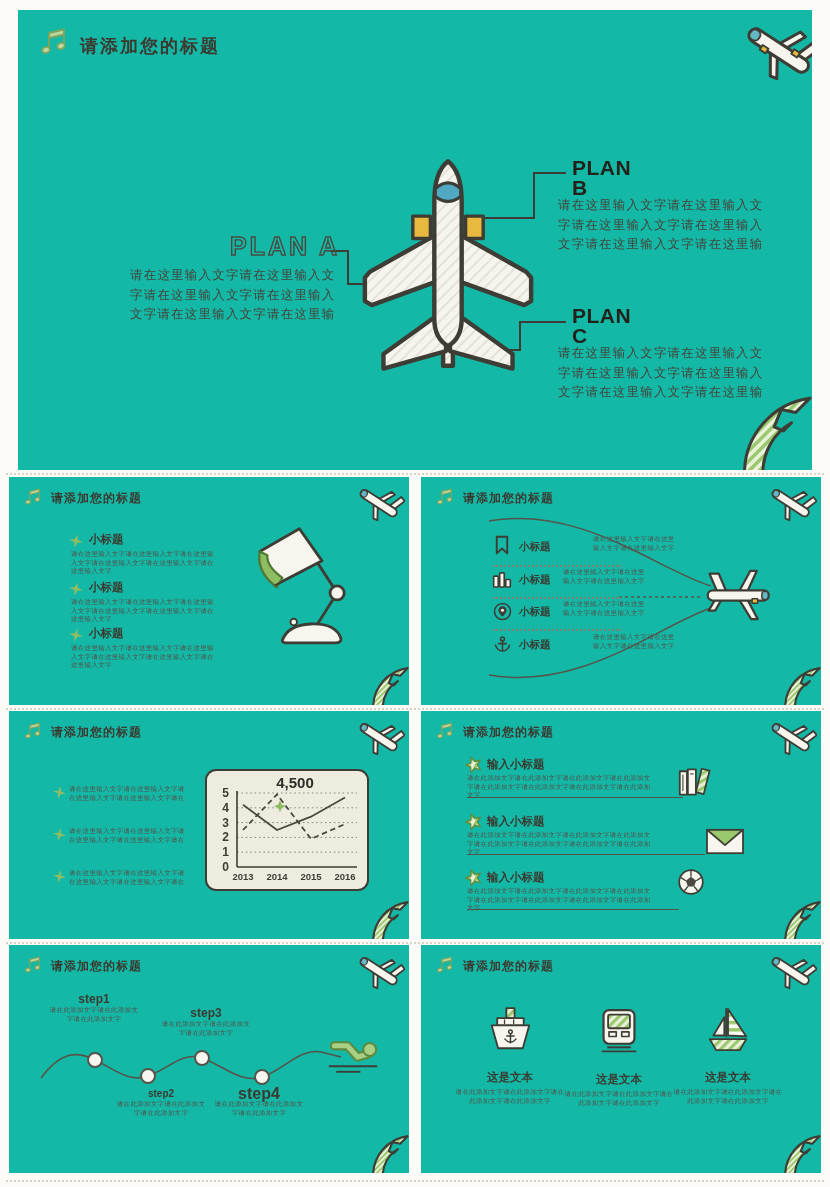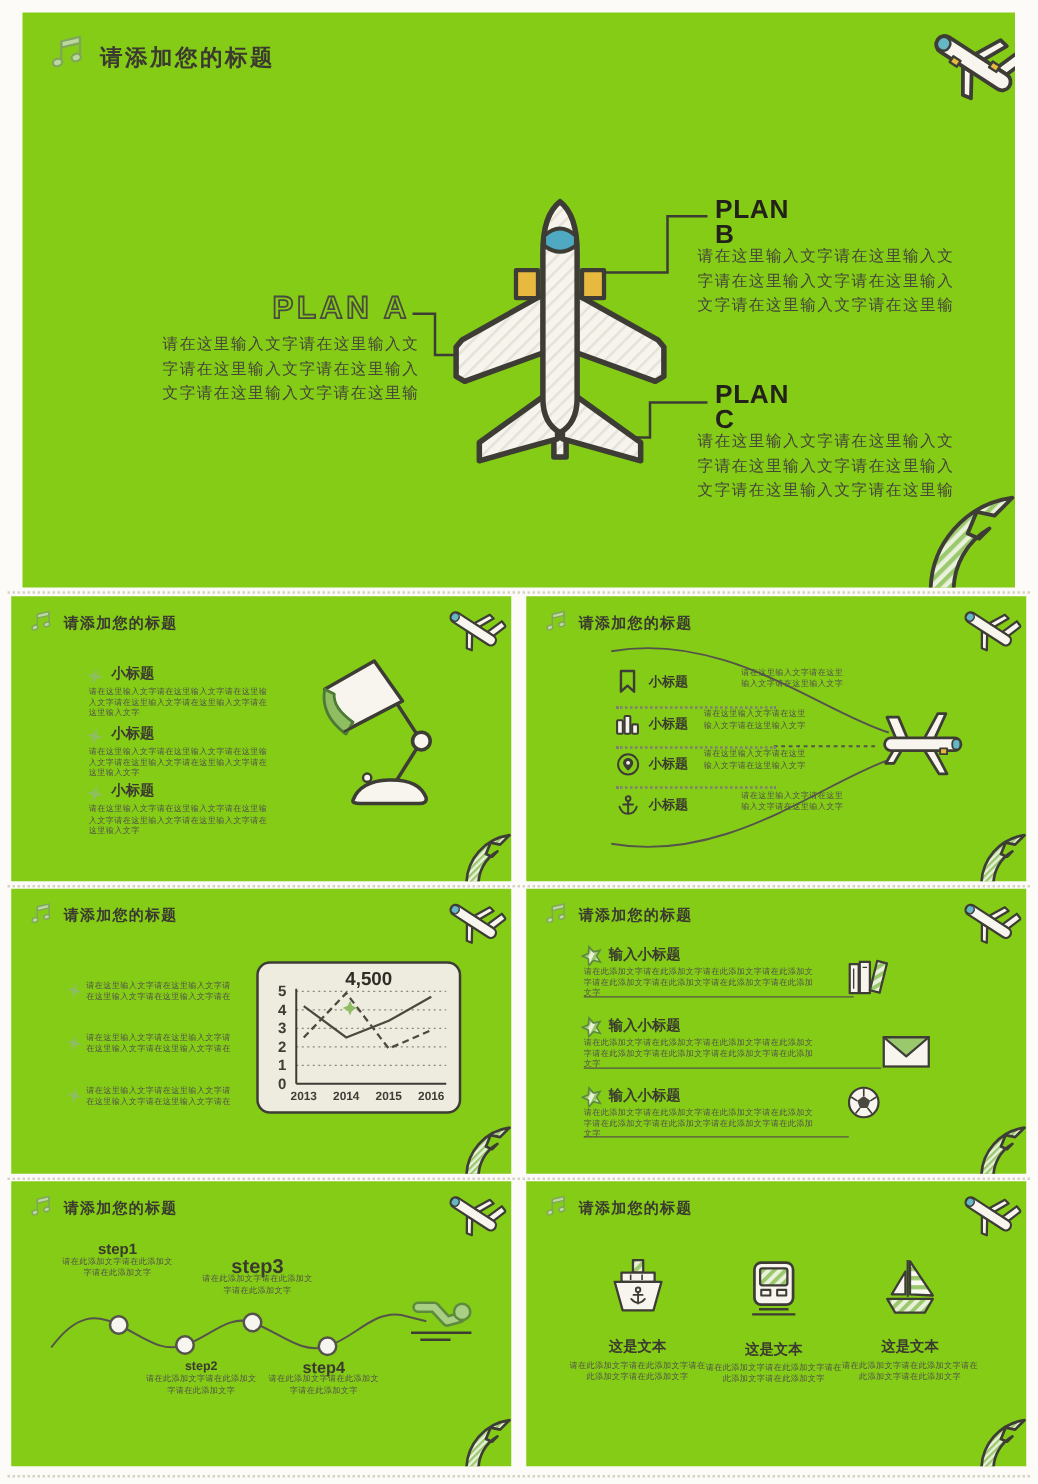--- a/index.html
+++ b/index.html
@@ -1,18 +1,18 @@
 <!DOCTYPE html>
 <html><head>
 <meta charset="utf-8">
 <style>
   html,body{margin:0;padding:0;}
   body{background:#ffffff;font-family:"Liberation Sans","DejaVu Sans",sans-serif;}
   .page{position:relative;width:830px;height:1187px;background:#fcfbf8;overflow:hidden;}
-  .slide{position:absolute;background:#84cc16;overflow:hidden;}
+  .slide{position:absolute;background:#14b8a6;overflow:hidden;}
   .abs{position:absolute;}
   .sep{position:absolute;left:6px;right:6px;border-top:2px dotted #d6d3c5;}
   .title-lg{font-size:18px;font-weight:bold;letter-spacing:2px;color:#3b3a30;}
   .title-sm{font-size:12px;font-weight:bold;letter-spacing:1px;color:#3b3a30;}
   .ph{color:#53524a;font-size:6.5px;line-height:8.6px;letter-spacing:0.3px;}
   .h-sm{font-weight:bold;color:#3b3a30;font-size:11.5px;line-height:13px;}
   .outline-label{font-size:25px;font-weight:bold;letter-spacing:3px;color:#4b4a40;white-space:nowrap;}
   @supports (-webkit-text-stroke:1px #000){
     .outline-label{color:transparent;-webkit-text-stroke:1.4px #4b4a40;}
   }
@@ -86,21 +86,21 @@
         <polygon points="92,156 156,202 156,217 92,199" fill="url(#hatchBody)" stroke-width="4.5"></polygon>
         <polygon points="78,80 10,118 5,124 5,148 12,152 78,128" fill="url(#hatchBody)" stroke-width="4.5"></polygon>
         <polygon points="102,80 170,118 175,124 175,148 168,152 102,128" fill="url(#hatchBody)" stroke-width="4.5"></polygon>
         <rect x="54" y="61" width="18" height="23" fill="#e7ba3f" stroke-width="3.5"></rect>
         <rect x="108" y="61" width="18" height="23" fill="#e7ba3f" stroke-width="3.5"></rect>
         <path d="M76,46 Q76,16 90,5 Q104,16 104,46 L104,166 Q104,186 90,194 Q76,186 76,166 Z" fill="url(#hatchBody)" stroke-width="4.5"></path>
         <path d="M77,33 Q90,21 103,33 L103,41 Q90,51 77,41 Z" fill="#4fa9c2" stroke-width="3.2"></path>
       </g>
     </svg>
 
-    <div class="abs outline-label" style="left:200px;top:222px;width:110px;text-align:center">PLAN A</div>
+    <div class="abs outline-label" style="left:212px;top:222px;width:110px;text-align:center">PLAN A</div>
     <div class="abs plan-t" style="left:112px;top:256px;width:218px">请在这里输入文字请在这里输入文字请在这里输入文字请在这里输入文字请在这里输入文字请在这里输</div>
 
     <div class="abs plan-h" style="left:554px;top:148px;width:80px">PLAN B</div>
     <div class="abs plan-t" style="left:540px;top:186px;width:212px">请在这里输入文字请在这里输入文字请在这里输入文字请在这里输入文字请在这里输入文字请在这里输</div>
 
     <div class="abs plan-h" style="left:554px;top:296px;width:80px">PLAN C</div>
     <div class="abs plan-t" style="left:540px;top:334px;width:212px">请在这里输入文字请在这里输入文字请在这里输入文字请在这里输入文字请在这里输入文字请在这里输</div>
 
     <svg class="abs" style="right:0;bottom:-4px" width="90" height="80" viewBox="0 0 88 78">
       <path d="M86,4 A74,74 0 0 0 22,78 L40,78 A56,56 0 0 1 68,28 L60,36 L51,32 L58,15 L72,18 Z" fill="url(#hatchG)" stroke="#3e3d35" stroke-width="3" stroke-linejoin="round"></path>
@@ -424,29 +424,29 @@
       <circle cx="46" cy="13" r="7" fill="#a9cf85" stroke="#5d8a3d" stroke-width="2.2"></circle>
       <line x1="2" y1="31" x2="54" y2="31" stroke="#3e3d35" stroke-width="2"></line>
       <line x1="10" y1="37" x2="36" y2="37" stroke="#3e3d35" stroke-width="2"></line>
     </svg>
 
     <div class="abs center" style="left:40px;top:48px;width:90px">
       <div class="h-sm" style="font-size:12px">step1</div>
       <div class="ph">请在此添加文字请在此添加文字请在此添加文字</div>
     </div>
     <div class="abs center" style="left:152px;top:62px;width:90px">
-      <div class="h-sm" style="font-size:16px">step3</div>
+      <div class="h-sm" style="font-size:12px">step3</div>
       <div class="ph">请在此添加文字请在此添加文字请在此添加文字</div>
     </div>
     <div class="abs center" style="left:107px;top:142px;width:90px">
       <div class="h-sm" style="font-size:10px">step2</div>
       <div class="ph">请在此添加文字请在此添加文字请在此添加文字</div>
     </div>
     <div class="abs center" style="left:205px;top:142px;width:90px">
-      <div class="h-sm" style="font-size:13px">step4</div>
+      <div class="h-sm" style="font-size:16px">step4</div>
       <div class="ph">请在此添加文字请在此添加文字请在此添加文字</div>
     </div>
 
     <svg class="abs" style="right:0;bottom:-3px" width="48" height="42" viewBox="0 0 88 78">
       <path d="M86,4 A74,74 0 0 0 22,78 L40,78 A56,56 0 0 1 68,28 L60,36 L51,32 L58,15 L72,18 Z" fill="url(#hatchG)" stroke="#3e3d35" stroke-width="4" stroke-linejoin="round"></path>
     </svg>
   </section>
 
   <section class="slide" style="left:421px;top:945px;width:400px;height:228px;">
     <svg class="abs" style="left:14px;top:10px" width="20" height="20" viewBox="0 0 32 32">

